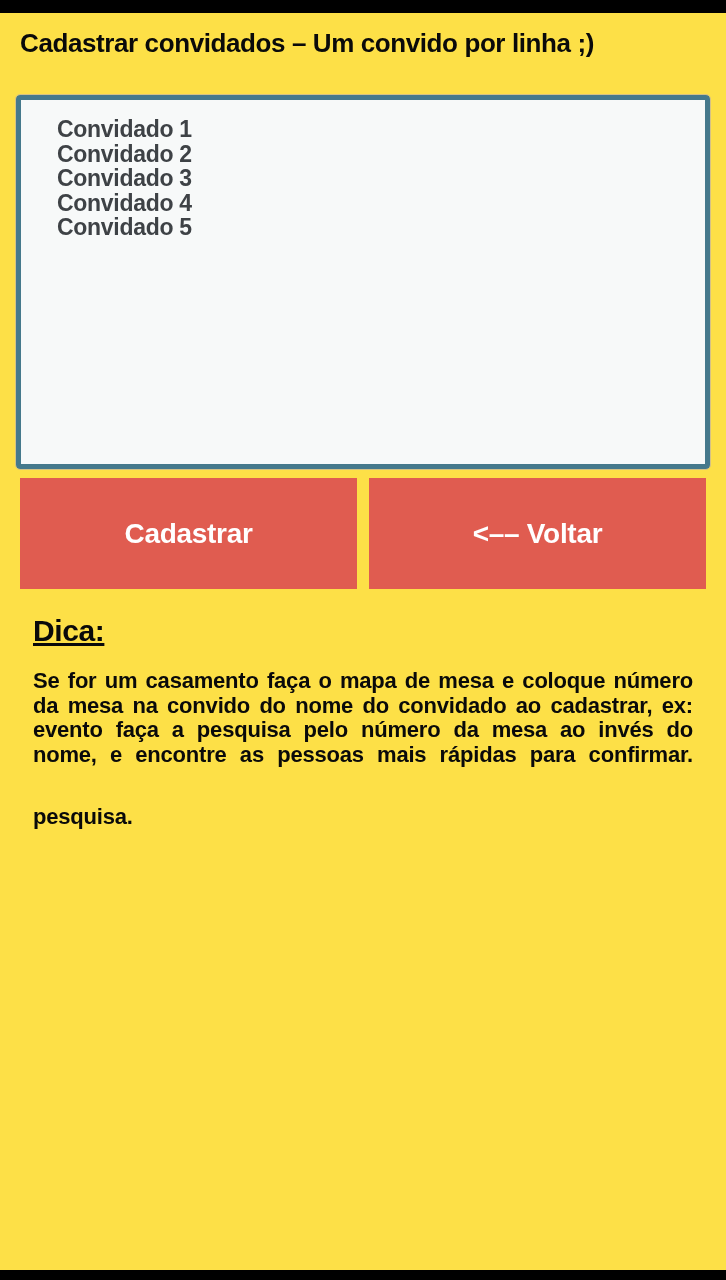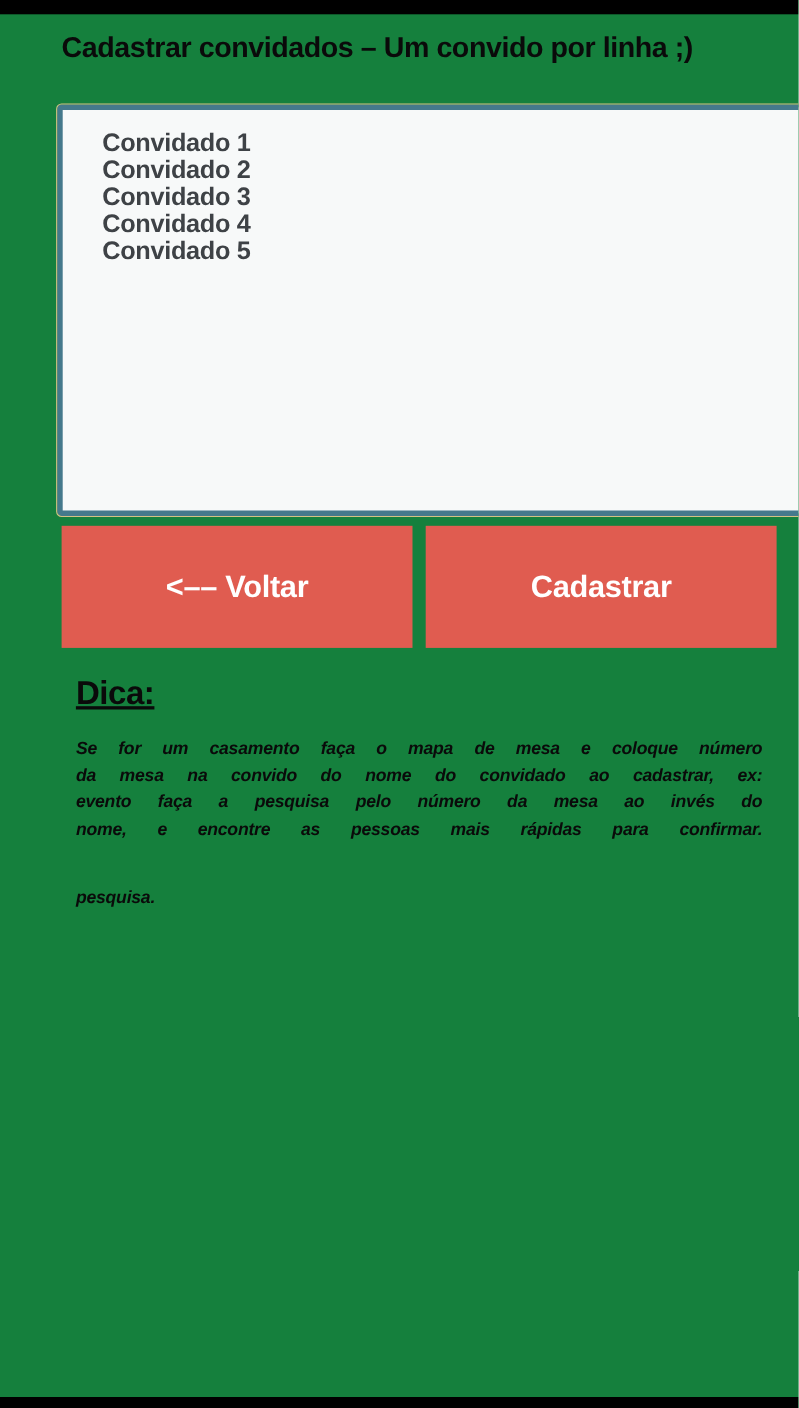--- a/index.html
+++ b/index.html
@@ -12,21 +12,21 @@
     --field-ink:#3e4246;
   }
   *{box-sizing:border-box;margin:0;padding:0;}
   html,body{width:726px;height:1280px;}
   body{
     background:#ffffff;
     font-family:"Liberation Sans",sans-serif;
     font-weight:bold;
     overflow:hidden;
   }
-  .screen{position:relative;width:726px;height:1280px;background:#15803d;overflow:hidden;padding-left:36px;}
+  .screen{position:relative;width:726px;height:1280px;background:#fde047;overflow:hidden;}
   .bar{position:absolute;left:0;right:0;background:var(--bar,#000);}
   .bar.top{top:0;height:13px;}
   .bar.bottom{bottom:0;height:10px;}
   .title{
     margin:28px 20px 0;
     font-size:26px;
     line-height:30px;
     letter-spacing:-0.4px;
     color:var(--ink,#0a0a0a);
   }
@@ -72,24 +72,23 @@
   }
   .tip-heading{
     margin-top:28px;
     font-size:30px;
     line-height:28px;
     letter-spacing:-0.4px;
     text-decoration:underline;
   }
   .para{
     margin-top:24px;
-    font-size:16px;
+    font-size:22px;
     line-height:24.6px;
     letter-spacing:-0.2px;
-    font-style:italic;
   }
   .para.second{margin-top:38px;}
   .para .line{
     text-align:justify;
     text-align-last:justify;
     white-space:normal;
   }
 </style>
 </head>
 <body>
@@ -100,22 +99,22 @@
 
   <h1 class="title">Cadastrar convidados – Um convido por linha ;)</h1>
 
   <textarea class="guests" spellcheck="false" style="">Convidado 1
 Convidado 2
 Convidado 3
 Convidado 4
 Convidado 5</textarea>
 
   <div class="btn-row">
+    <button class="btn">Cadastrar</button>
     <button class="btn">&lt;–– Voltar</button>
-    <button class="btn">Cadastrar</button>
   </div>
 
   <div class="tip">
     <h2 class="tip-heading">Dica:</h2>
     <div class="para">
         <div class="line">Se for um casamento faça o mapa de mesa e coloque número</div>
         <div class="line">da mesa na convido do nome do convidado ao cadastrar, ex:</div>
         <div class="line">evento faça a pesquisa pelo número da mesa ao invés do</div>
         <div class="line">nome, e encontre as pessoas mais rápidas para confirmar.</div>
       </div>

